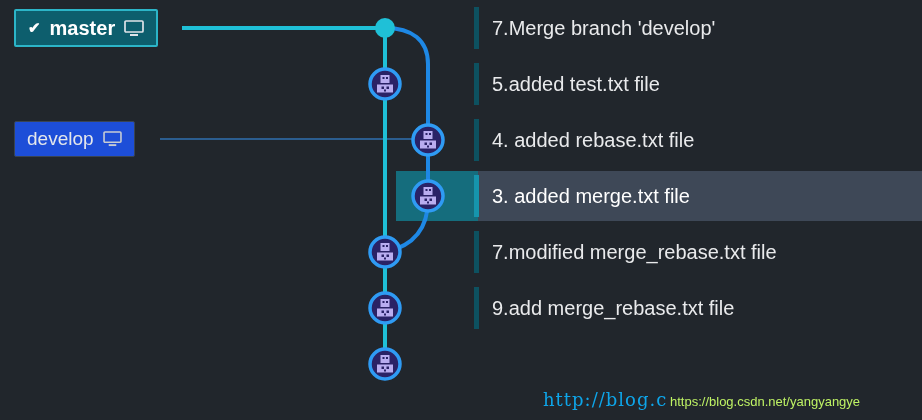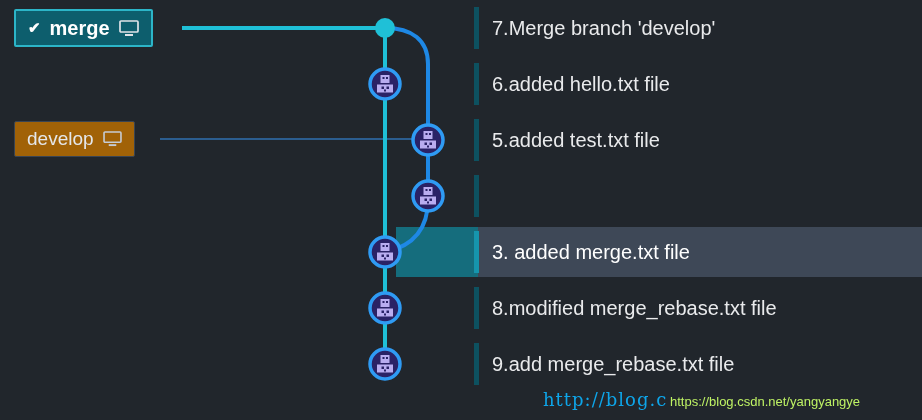--- a/index.html
+++ b/index.html
@@ -12,54 +12,51 @@
   .row{position:relative;height:56px;}
   .row .bar{position:absolute;left:474px;top:7px;width:5px;height:42px;background:#0d5160;}
   .row .msg{position:absolute;left:492px;top:0;line-height:56px;font-size:20px;color:#e9eaec;white-space:nowrap;}
   .row.selected .hl-teal{position:absolute;left:396px;top:3px;height:50px;width:82px;background:#156d7d;}
   .row.selected .hl-slate{position:absolute;left:478px;top:3px;height:50px;right:0;background:#3e4857;}
   .row.selected .bar{background:#1695ad;}
   .row.selected .msg{color:#ffffff;text-align:right;}
   svg.graph{position:absolute;left:0;top:0;}
   .branch-label{position:absolute;display:flex;align-items:center;gap:9px;padding:0 12px;box-sizing:border-box;border-radius:2px;}
   .branch-label.master{left:14px;top:9px;height:38px;background:#0d5e6d;border:2px solid #2cb5c8;color:#ffffff;font-weight:bold;font-size:20px;}
-  .branch-label.develop{left:14px;top:121px;height:36px;background:#a16207;border:1px solid #394453;color:#e4e7eb;font-size:19px;}
+  .branch-label.develop{left:14px;top:121px;height:36px;background:#1d4ed8;border:1px solid #394453;color:#e4e7eb;font-size:19px;}
   .check{font-size:15px;font-weight:bold;color:#ffffff;}
   .monitor{flex:0 0 auto;}
   .wm1{position:absolute;left:543px;top:389px;font-family:"DejaVu Serif",serif;font-size:18px;color:#0ea5e9;letter-spacing:1px;white-space:nowrap;}
   .wm2{position:absolute;left:670px;top:394px;font-size:13px;color:#bef264;white-space:nowrap;}
 </style>
 </head>
 <body>
 
 <div class="rows">
   <div class="row">
     <span class="bar"></span>
     <span class="msg">7.Merge branch 'develop'</span>
   </div>
   <div class="row">
     <span class="bar"></span>
-    <span class="msg">6.added hello.txt file</span>
-  </div>
-  <div class="row">
-    <span class="bar"></span>
     <span class="msg">5.added test.txt file</span>
   </div>
   <div class="row">
     <span class="bar"></span>
+    <span class="msg">4. added rebase.txt file</span>
   </div>
   <div class="row selected">
     <span class="hl-teal"></span>
     <span class="hl-slate"></span>
     <span class="bar"></span>
     <span class="msg">3. added merge.txt file</span>
   </div>
   <div class="row">
     <span class="bar"></span>
-    <span class="msg">8.modified merge_rebase.txt file</span>
+    <span class="msg">7.modified merge_rebase.txt file</span>
   </div>
   <div class="row">
     <span class="bar"></span>
     <span class="msg">9.add merge_rebase.txt file</span>
   </div>
 </div>
 
 <svg class="graph" width="922" height="420" viewBox="0 0 922 420">
   <defs>
     <g id="avatar-node">
@@ -85,21 +82,21 @@
   <use href="#avatar-node" transform="translate(385,84)"></use>
   <use href="#avatar-node" transform="translate(428,140)"></use>
   <use href="#avatar-node" transform="translate(428,196)"></use>
   <use href="#avatar-node" transform="translate(385,252)"></use>
   <use href="#avatar-node" transform="translate(385,308)"></use>
   <use href="#avatar-node" transform="translate(385,364)"></use>
 </svg>
 
 <div class="branch-label master">
   <span class="check">✔</span>
-  <span>merge</span>
+  <span>master</span>
   <svg class="monitor" width="20" height="17" viewBox="0 0 20 17">
     <rect x="1" y="1" width="18" height="11" rx="1" fill="none" stroke="#dfe3e8" stroke-width="1.7"></rect>
     <rect x="6" y="14" width="8" height="2" fill="#dfe3e8"></rect>
   </svg>
 </div>
 
 <div class="branch-label develop">
   <span>develop</span>
   <svg class="monitor" width="19" height="16" viewBox="0 0 20 17">
     <rect x="1" y="1" width="18" height="11" rx="1" fill="none" stroke="#c6ccd4" stroke-width="1.7"></rect>

